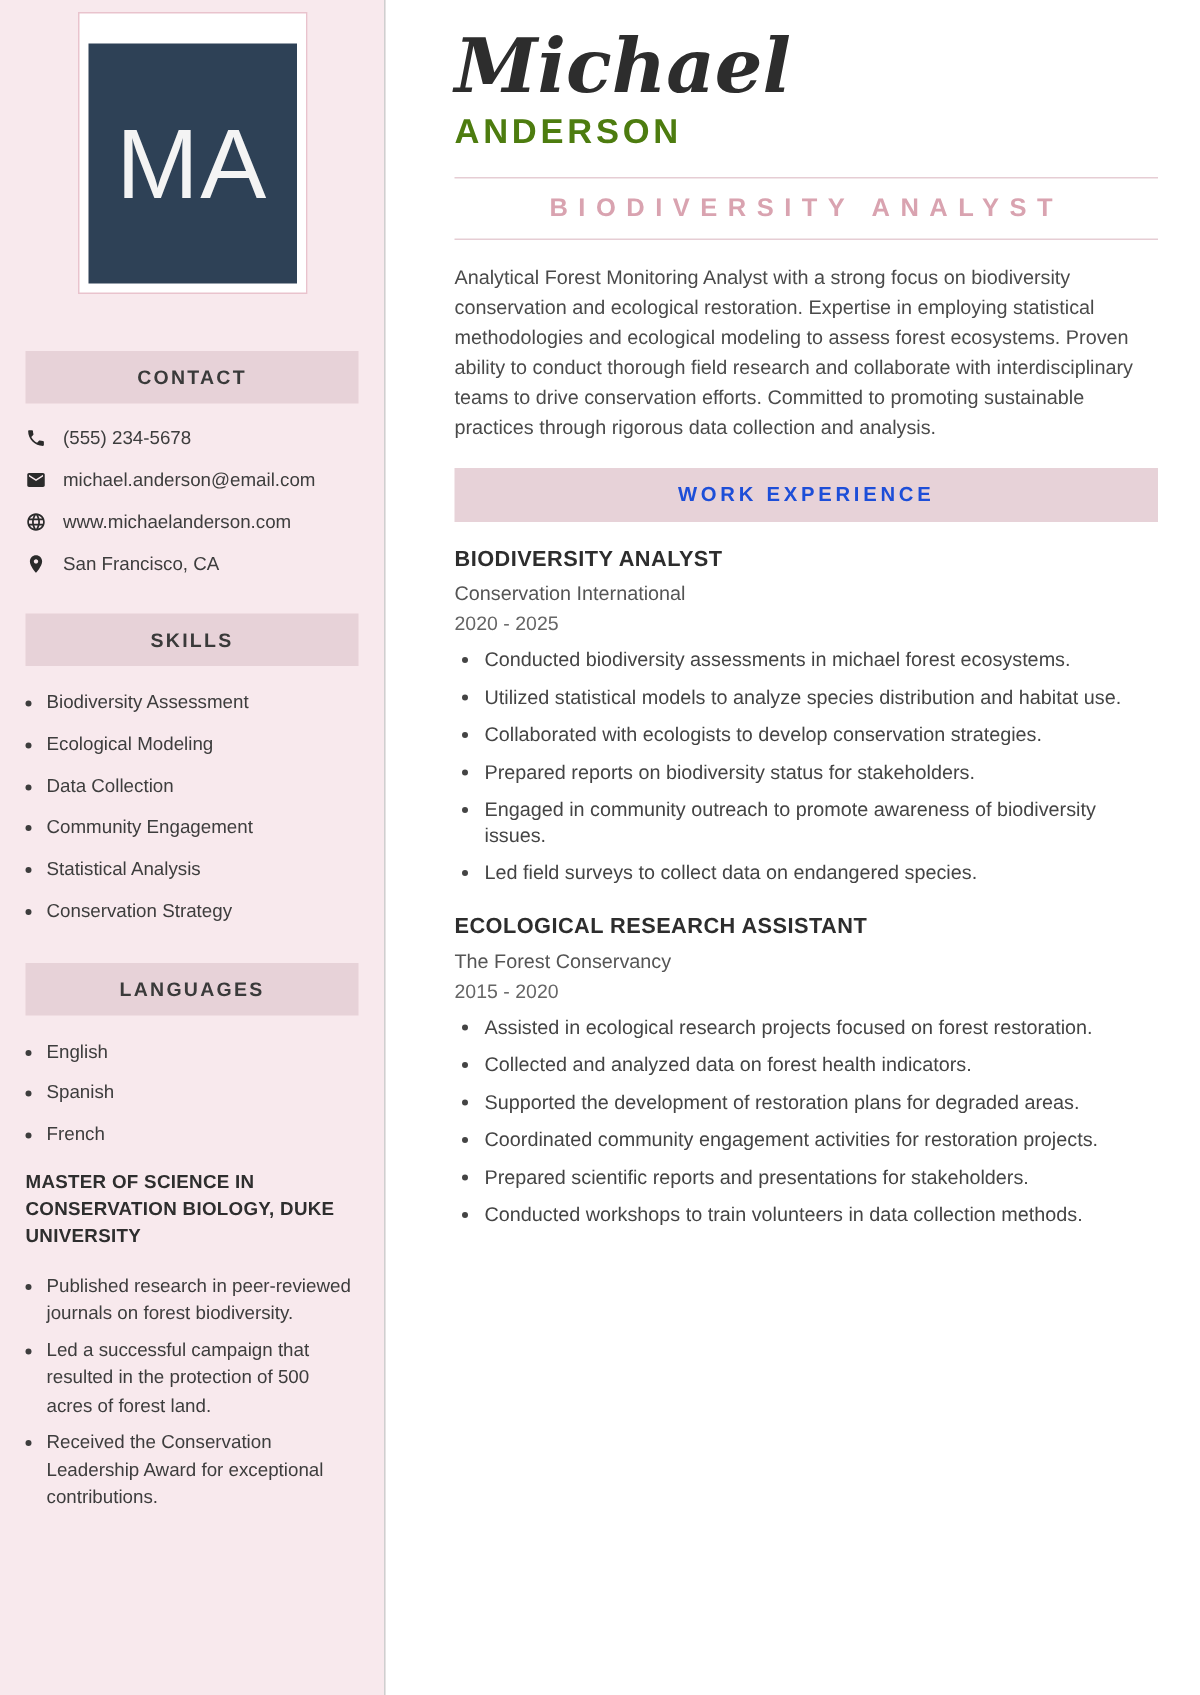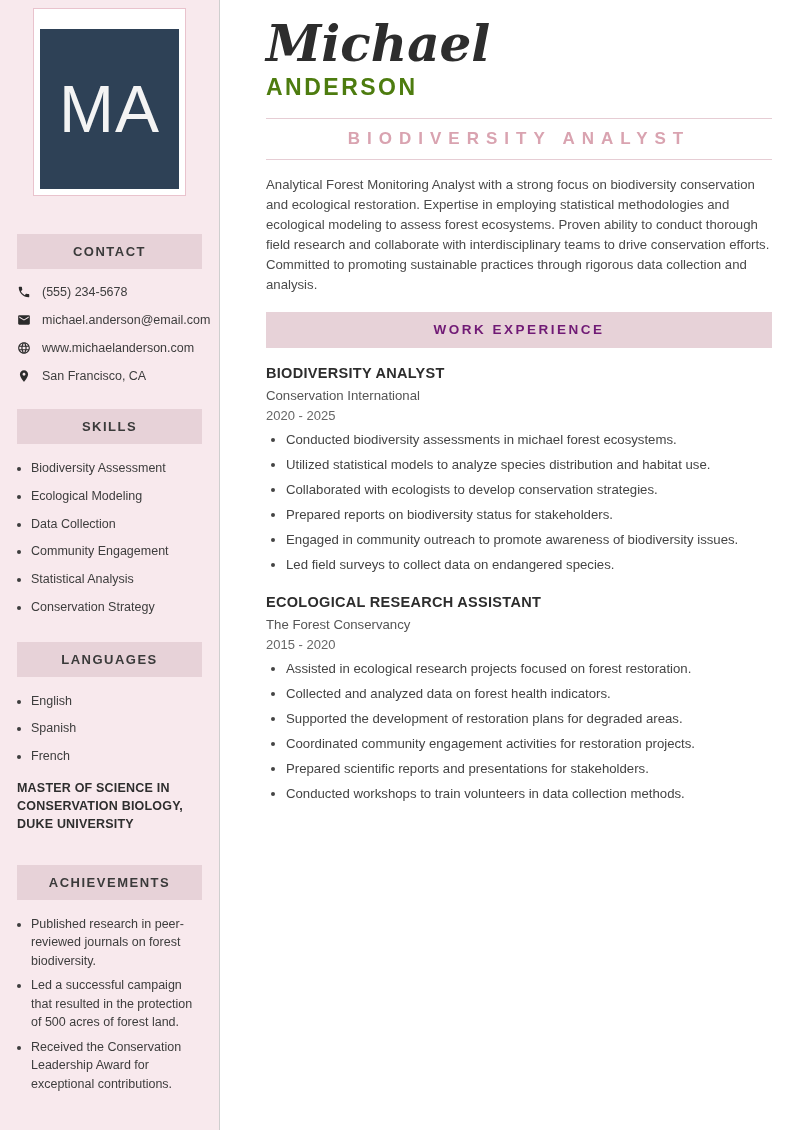--- a/index.html
+++ b/index.html
@@ -16,21 +16,21 @@
   body {
     width: 800px; height: 1130px;
     font-family: "Liberation Sans", sans-serif;
     color: var(--text-dark);
     overflow: hidden;
   }
   .page { display: flex; width: 800px; height: 1130px; }
 
   
   .sidebar {
-    width: 220px; height: 1130px;
+    width: 257px; height: 1130px;
     background: var(--sidebar-bg);
     border-right: 1px solid #cfcfcf;
     padding: 8px 17px 0 17px;
     flex: none;
   }
   .avatar-frame {
     width: 153px; height: 188px;
     margin: 0 auto;
     background: #ffffff;
     border: 1px solid #e9c3cd;
@@ -118,21 +118,21 @@
     margin-top: 15px;
     font-size: 13.2px; line-height: 20px;
     color: var(--text-mid);
   }
   .we-banner {
     margin-top: 17px;
     background: var(--header-bg);
     height: 36px; line-height: 36px;
     text-align: center;
     font-size: 13.5px; font-weight: bold;
-    letter-spacing: 2.5px; color: #701a75;
+    letter-spacing: 2.5px; color: #1d4ed8;
   }
   .job { margin-top: 17px; }
   .job + .job { margin-top: 20px; }
   .job-title {
     font-size: 14.5px; font-weight: bold;
     letter-spacing: 0.3px; color: #2d2d2d;
   }
   .job-company { font-size: 13.2px; color: #555555; margin-top: 7px; }
   .job-dates { font-size: 13px; color: #666666; margin-top: 5px; }
   .job-bullets { list-style: disc outside; padding-left: 20px; margin-top: 9px; }
@@ -211,21 +211,20 @@
         <li>Spanish</li>
         <li>French</li>
       </ul>
     </section>
 
     <section class="sec-education">
       <p class="degree">MASTER OF SCIENCE IN CONSERVATION BIOLOGY, DUKE UNIVERSITY</p>
     </section>
 
     <section class="sec-achievements">
-      <div class="side-heading">ACHIEVEMENTS</div>
       <ul class="ach-list">
         <li>Published research in peer-reviewed journals on forest biodiversity.</li>
         <li>Led a successful campaign that resulted in the protection of 500 acres of forest land.</li>
         <li>Received the Conservation Leadership Award for exceptional contributions.</li>
       </ul>
     </section>
 
   </aside>
 
   <main class="main">

